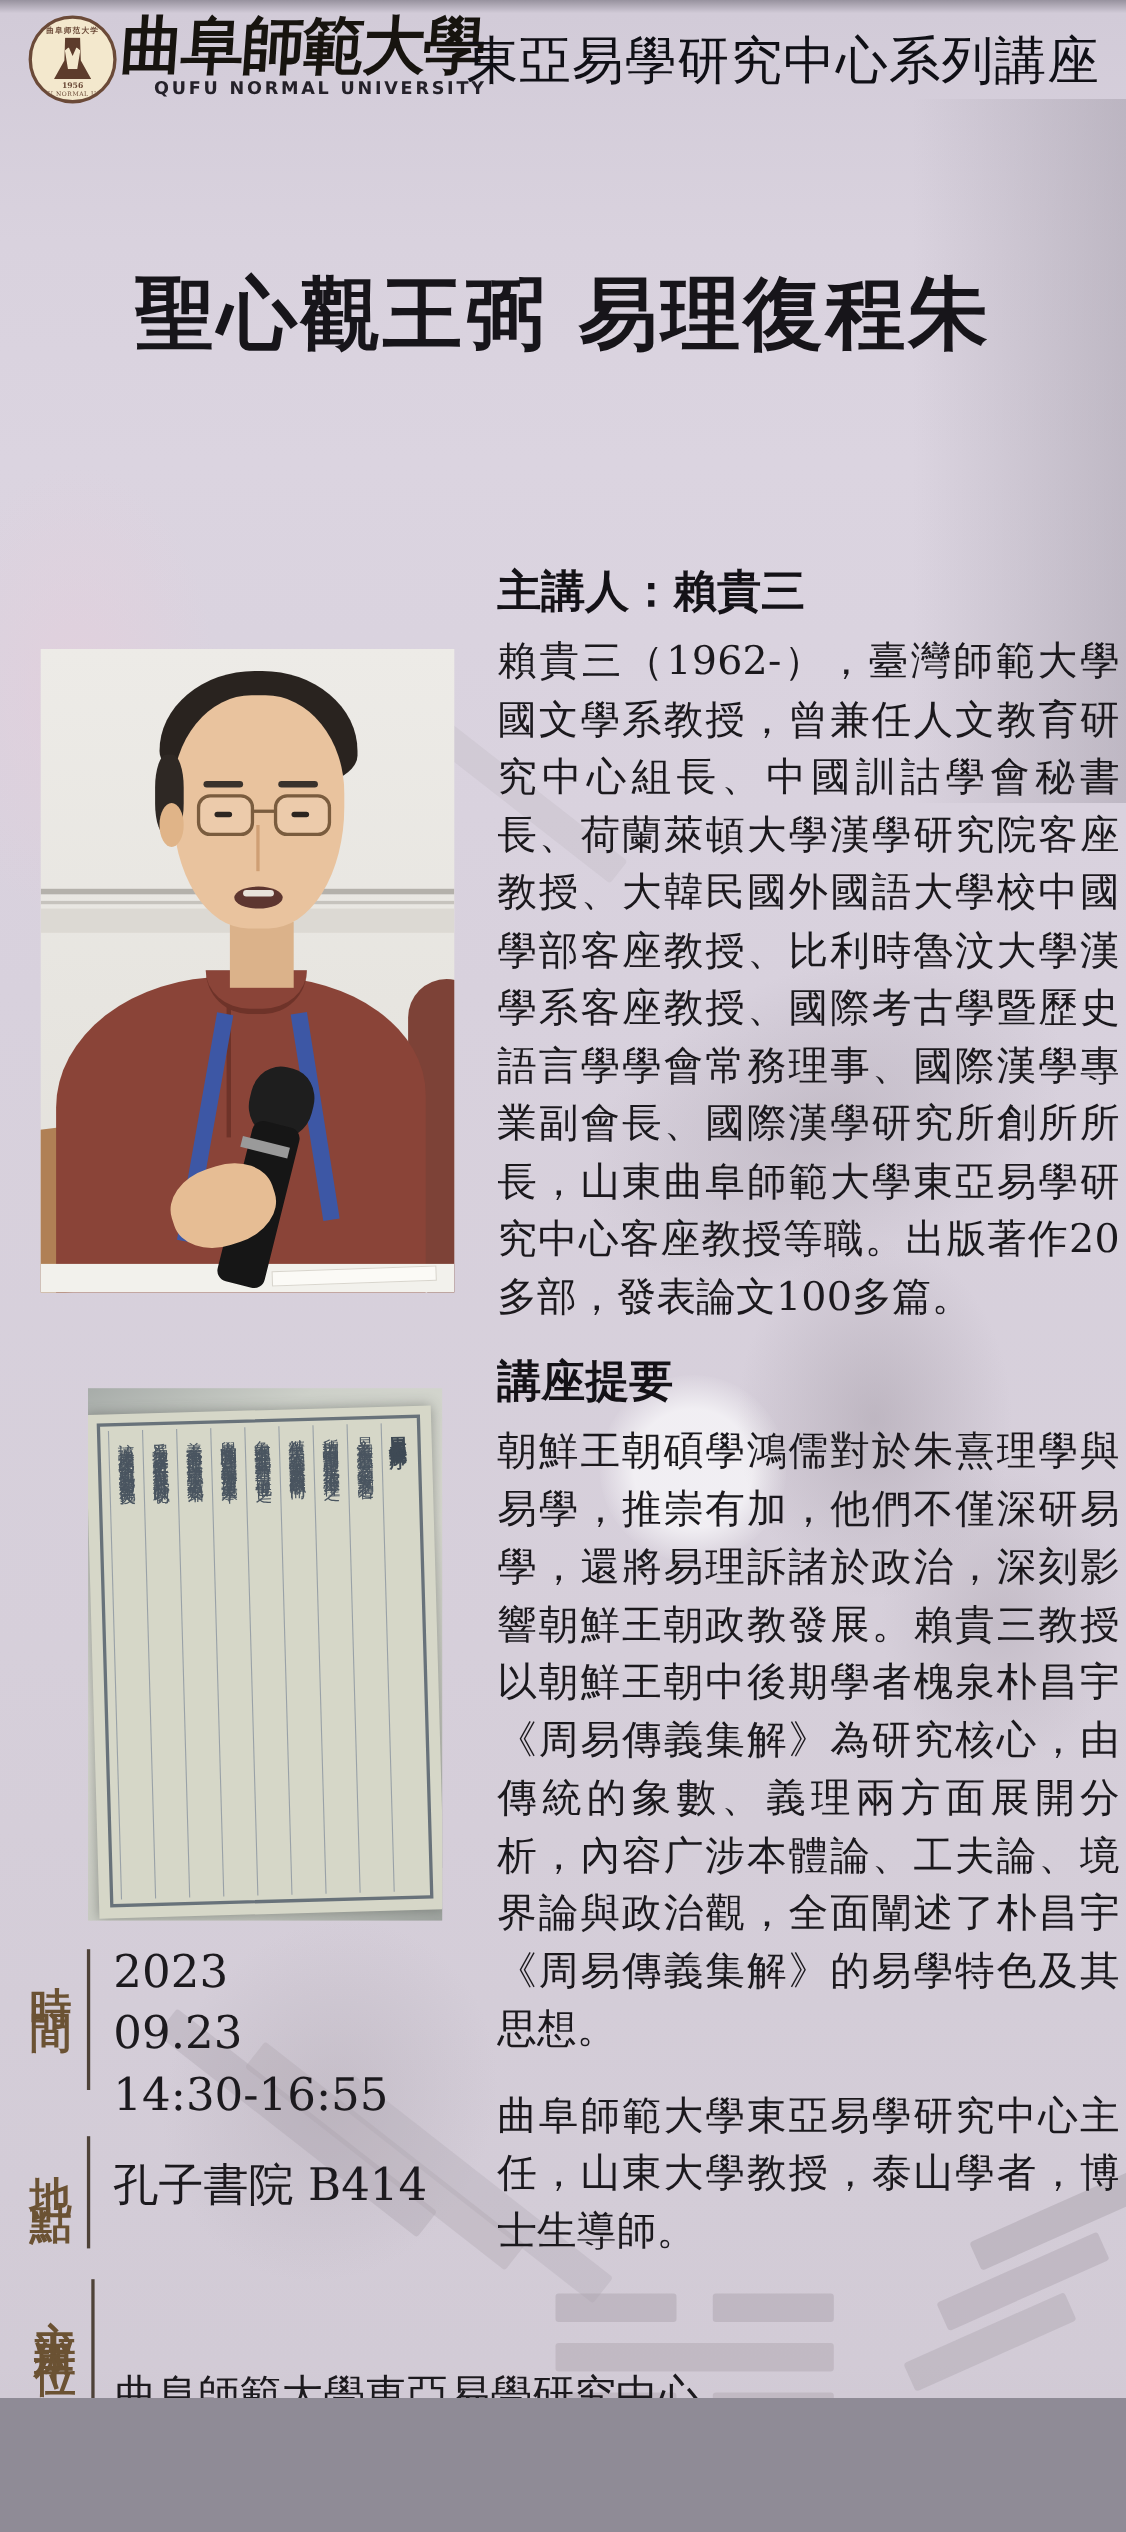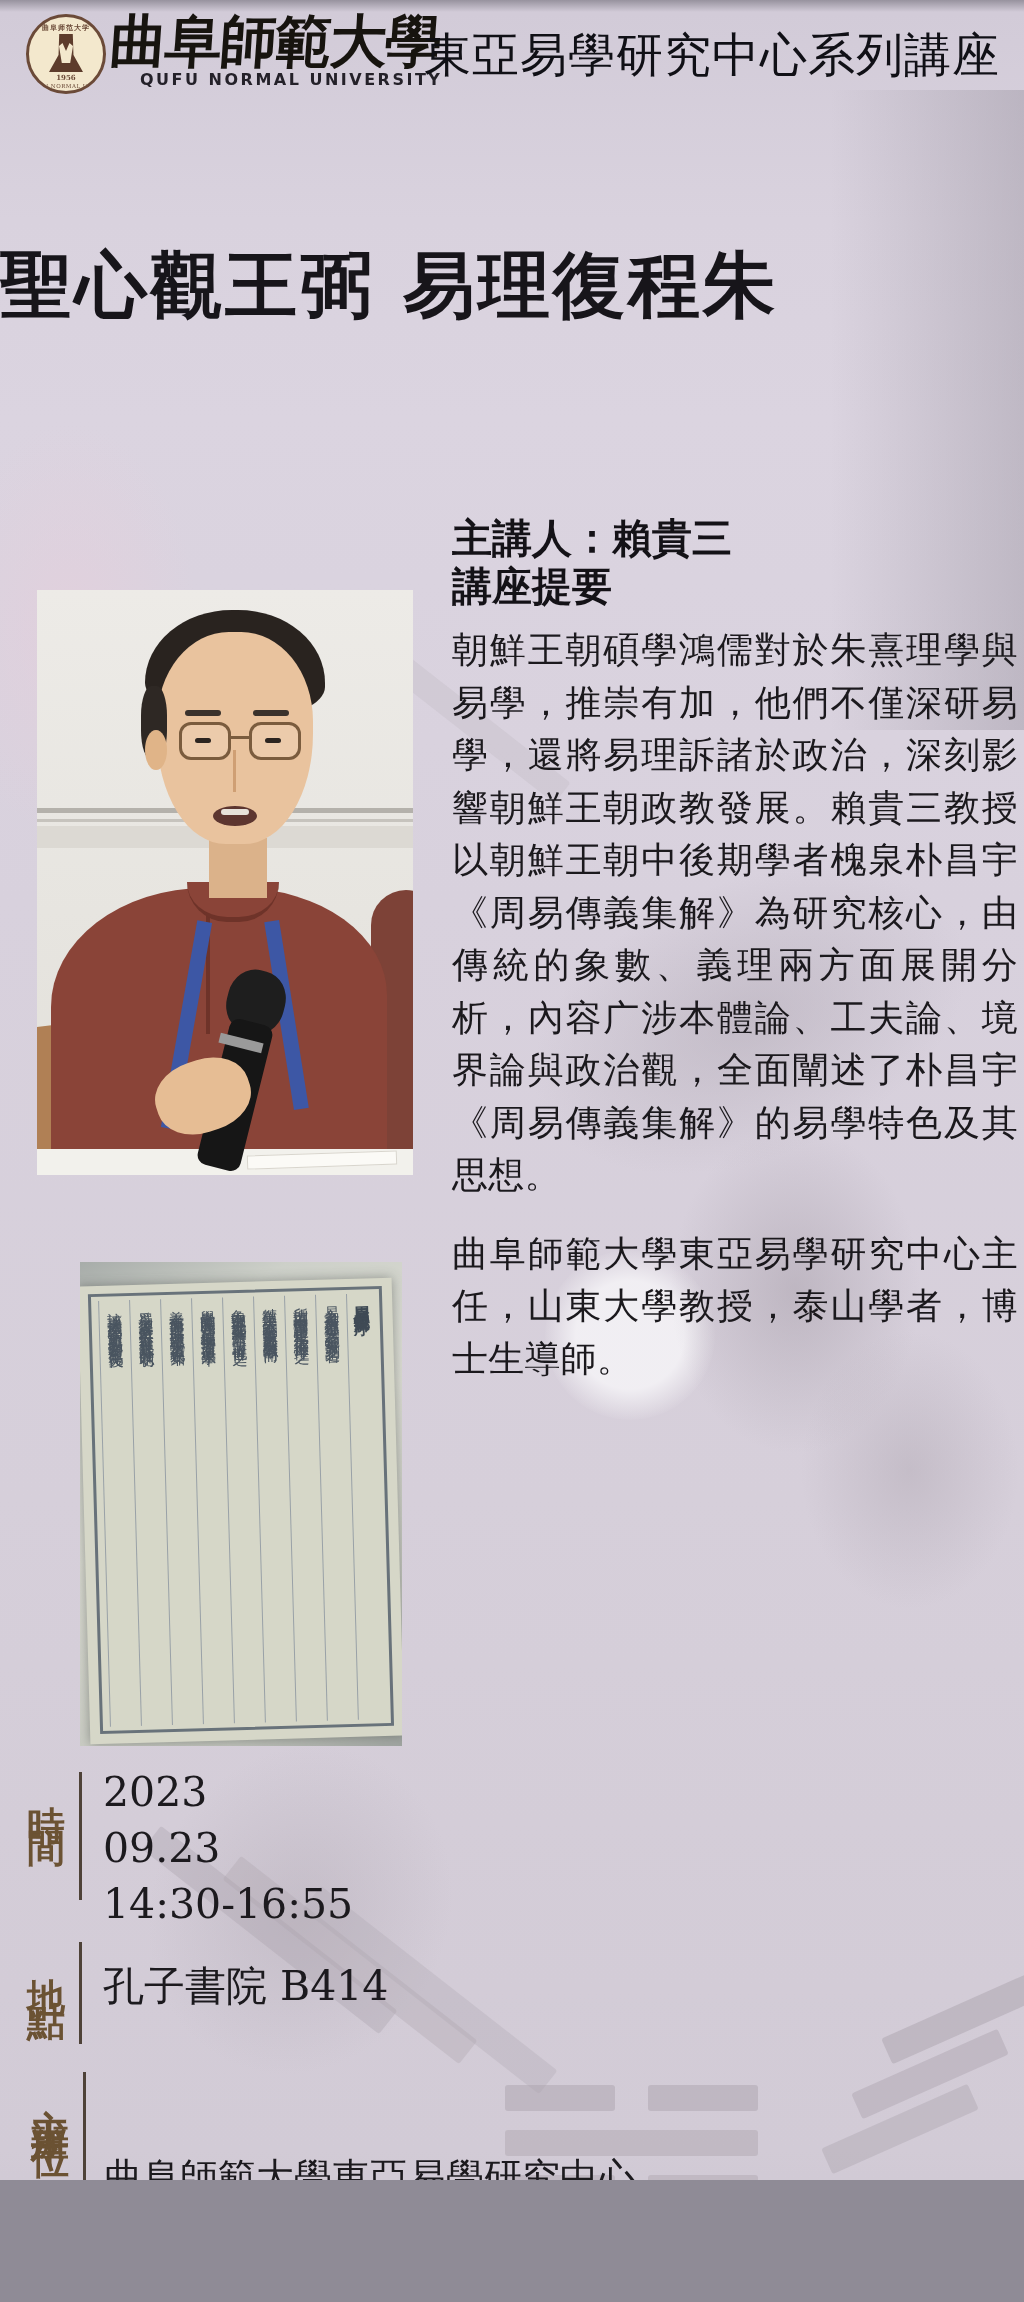--- a/index.html
+++ b/index.html
@@ -30,21 +30,21 @@
   .logo .arc-top{position:absolute;left:0;right:0;top:6px;text-align:center;font-size:7px;color:#6b4a38;letter-spacing:1px;font-weight:bold;}
   .logo .emblem{position:absolute;left:50%;top:17px;transform:translateX(-50%);width:34px;height:38px;background:#5d3c2c;clip-path:polygon(30% 0,70% 0,72% 55%,100% 100%,0 100%,28% 55%);}
   .logo .emblem-in{position:absolute;left:50%;top:26px;transform:translateX(-50%);width:14px;height:20px;background:#f3e8cd;clip-path:polygon(0 15%,25% 0,50% 40%,75% 0,100% 15%,80% 100%,20% 100%);}
   .logo .year{position:absolute;left:0;right:0;top:56px;text-align:center;font-size:7px;color:#6b4a38;font-weight:bold;}
   .logo .arc-bottom{position:absolute;left:0;right:0;top:66px;text-align:center;font-size:5.5px;color:#6b4a38;letter-spacing:.5px;white-space:nowrap;}
   .uni-callig{left:110px;top:4px;width:320px;font-size:57px;font-weight:bold;color:#17140f;transform:skewX(-4deg);white-space:nowrap;letter-spacing:-2px;}
   .uni-en{left:140px;top:70px;font-size:16px;letter-spacing:2.5px;color:#242129;font-family:"DejaVu Sans","Liberation Sans",sans-serif;font-weight:bold;}
   .series-title{left:424px;top:24px;font-size:47px;color:#101016;white-space:nowrap;letter-spacing:1px;}
 
   
-  .main-title{left:0;top:238px;width:1024px;text-align:left;font-size:72px;font-weight:bold;color:#17151a;letter-spacing:3px;white-space:nowrap;}
+  .main-title{left:0;top:238px;width:1024px;text-align:center;font-size:72px;font-weight:bold;color:#17151a;letter-spacing:3px;white-space:nowrap;}
   .sub-title{left:0;top:340px;width:1024px;text-align:center;font-size:32px;font-weight:bold;color:#1d1a20;letter-spacing:5px;white-space:nowrap;}
 
   
   .content{left:452px;top:514px;width:566px;color:#1b191d;}
   .content h2{margin:0;font-size:40px;line-height:48px;font-weight:bold;color:#141217;}
   .content p{margin:14px 0 26px 0;font-size:36px;line-height:52.5px;text-align:justify;letter-spacing:.2px;}
   .content p:last-child{margin-bottom:0;}
 
   
   .photo{left:37px;top:590px;width:376px;height:585px;background:linear-gradient(180deg,#edebe7 0%,#e7e5e0 55%,#e2e0da 100%);overflow:hidden;}
@@ -180,20 +180,21 @@
         <div class="bcol">學者見聞膠固各滯於一偏學程傳者主理而遺象學本</div>
         <div class="bcol">義者主象而遺理皆非所以體認程朱之遺意也安知不</div>
         <div class="bcol">爲蜀之摙篗者之所笑歟近世有槐泉先生朴公以聰明</div>
         <div class="bcol">該博之才用刻厲揆索之功尤以易學為要究觀先後天</div>
       </div>
     </div>
   </div>
 
   <div class="abs content">
     <h2>主講人：賴貴三</h2>
+    <p>賴貴三（1962-），臺灣師範大學國文學系教授，曾兼任人文教育研究中心組長、中國訓詁學會秘書長、荷蘭萊頓大學漢學研究院客座教授、大韓民國外國語大學校中國學部客座教授、比利時魯汶大學漢學系客座教授、國際考古學暨歷史語言學學會常務理事、國際漢學專業副會長、國際漢學研究所創所所長，山東曲阜師範大學東亞易學研究中心客座教授等職。出版著作20多部，發表論文100多篇。</p>
     <h2>講座提要</h2>
     <p>朝鮮王朝碩學鴻儒對於朱熹理學與易學，推崇有加，他們不僅深研易學，還將易理訴諸於政治，深刻影響朝鮮王朝政教發展。賴貴三教授以朝鮮王朝中後期學者槐泉朴昌宇《周易傳義集解》為研究核心，由傳統的象數、義理兩方面展開分析，內容广涉本體論、工夫論、境界論與政治觀，全面闡述了朴昌宇《周易傳義集解》的易學特色及其思想。</p>
     <p>曲阜師範大學東亞易學研究中心主任，山東大學教授，泰山學者，博士生導師。</p>
   </div>
 
   <div class="abs vlabel" style="left:20px;top:1776px;">時間</div>
   <div class="abs vline" style="left:79px;top:1772px;height:128px;"></div>
   <div class="abs ivals" style="left:103px;top:1764px;">
     <div>2023</div>
     <div>09.23</div>

